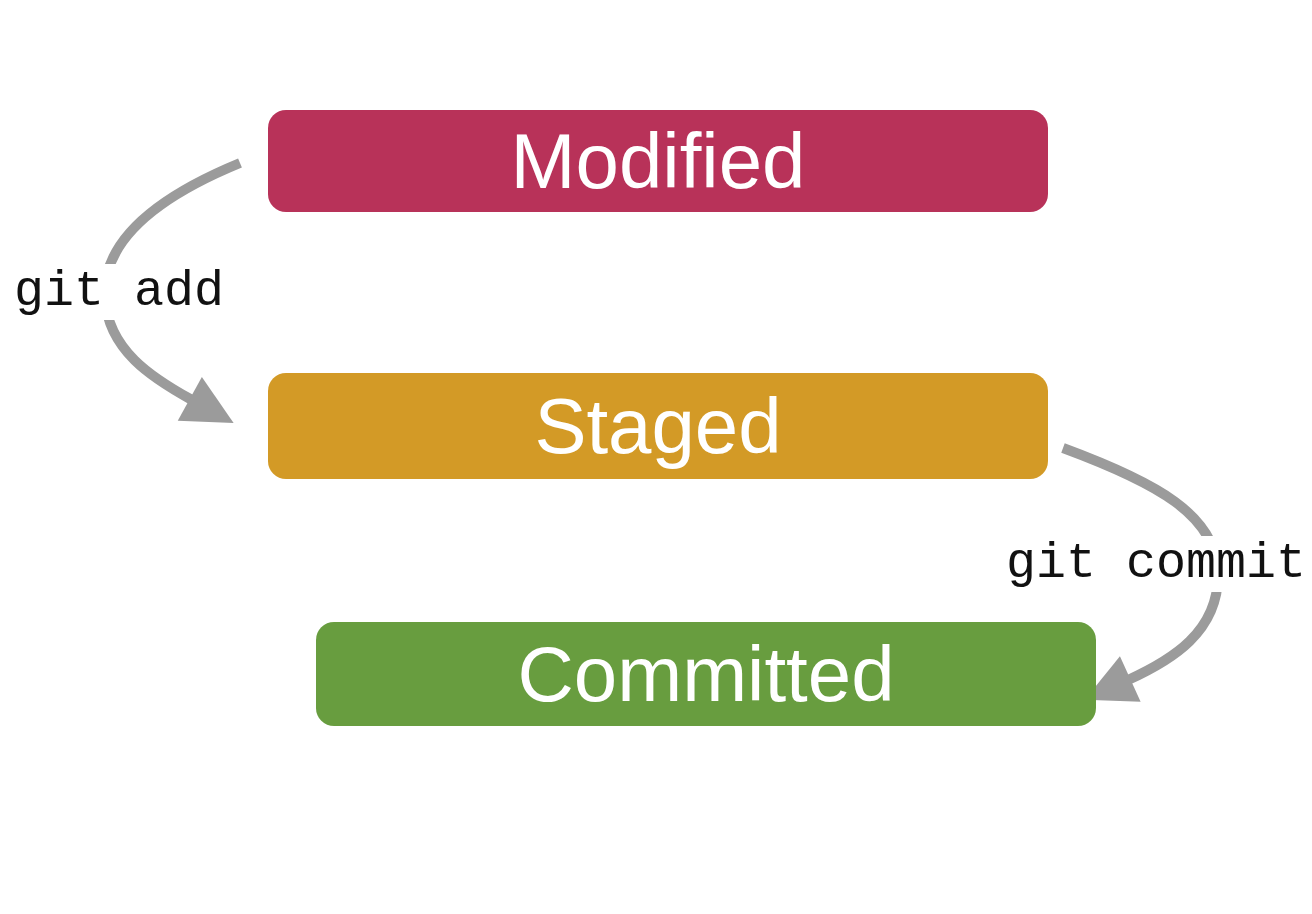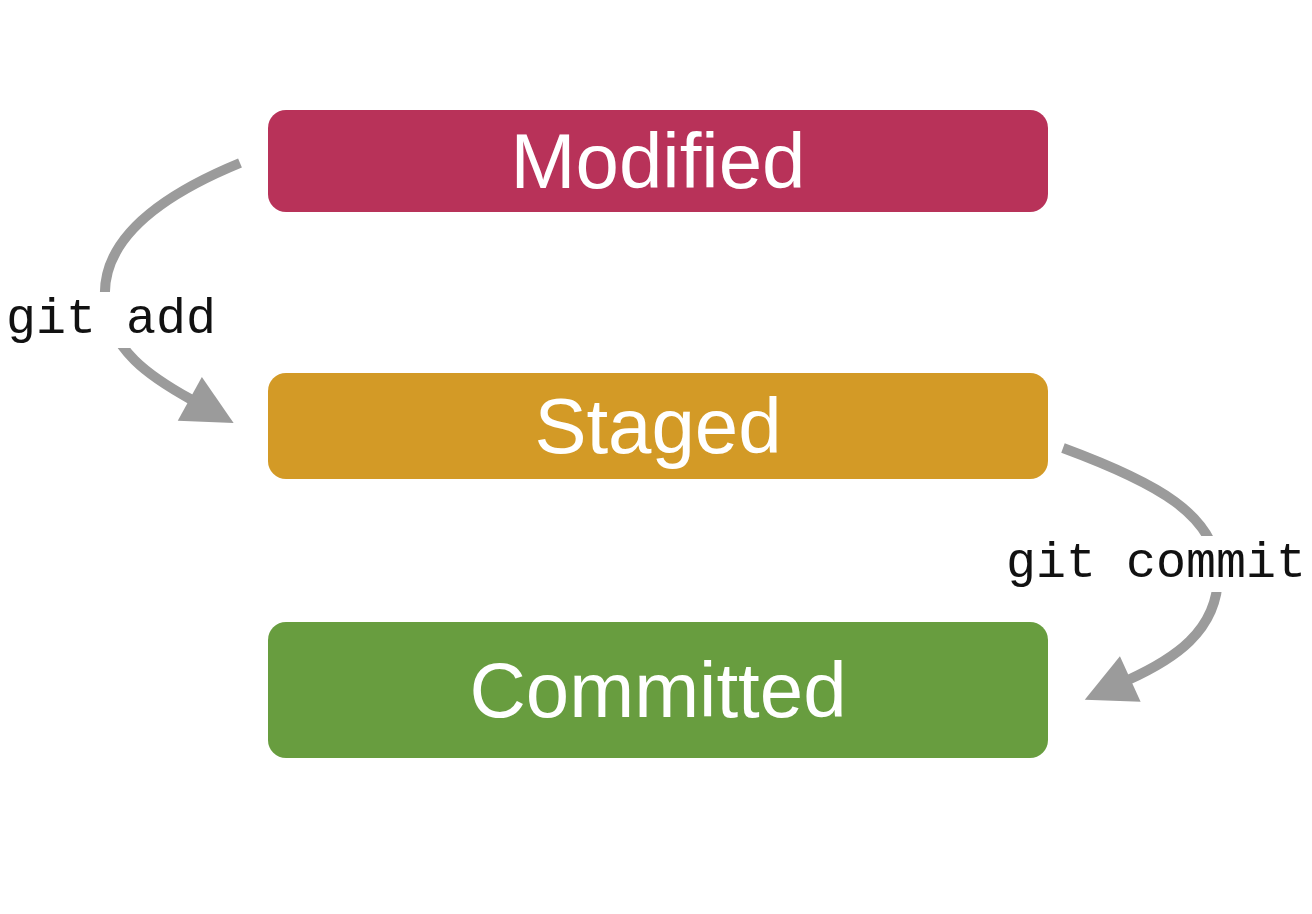--- a/index.html
+++ b/index.html
@@ -43,33 +43,33 @@
   .node span {
     color: var(--node-text, #FFFFFF);
     font-size: 78px;
     font-weight: 400;
     line-height: 1;
     letter-spacing: 0px;
     user-select: none;
   }
   .node-modified  { top: 110px; height: 102px; background: var(--node-modified, #B83259); }
   .node-staged    { top: 373px; height: 106px; background: var(--node-staged, #D39A26); }
-  .node-committed { top: 622px; height: 136px; background: var(--node-committed, #689D3F); }
+  .node-committed { top: 622px; height: 104px; background: var(--node-committed, #689D3F); margin-left: 48px; }
   .edge-label {
     position: absolute;
     font-family: "Liberation Mono", monospace;
     font-size: 50px;
     line-height: 56px;
     color: var(--edge-label-text, #111111);
     background: var(--background, #FFFFFF);
     padding: 0 2px;
     white-space: nowrap;
     user-select: none;
   }
-  .edge-label-git-add    { left: 4px;  top: 264px; margin-top: 28px; }
+  .edge-label-git-add    { left: 12px;  top: 264px; }
   .edge-label-git-commit { left: 994px; top: 536px; margin-left: 10px; }
 </style>
 </head>
 <body>
 
 <div class="canvas">
 
   <svg class="arrows" viewBox="0 0 1312 914" xmlns="http://www.w3.org/2000/svg">
     <defs>
       <marker id="ah" viewBox="0 0 10 10" refX="0.5" refY="5" markerWidth="5.5" markerHeight="5" orient="auto">

